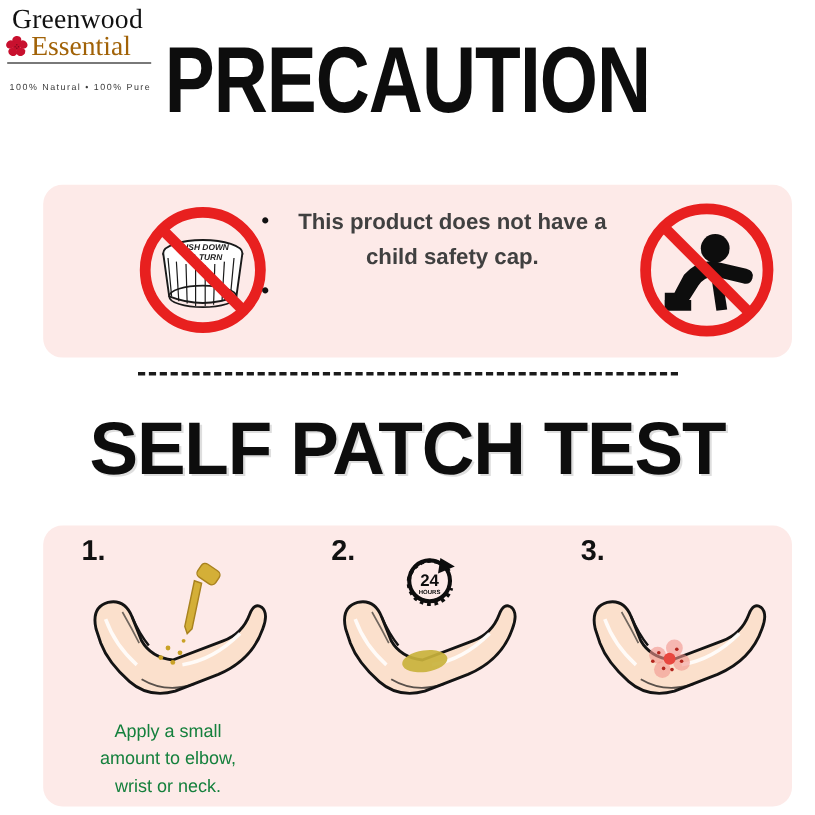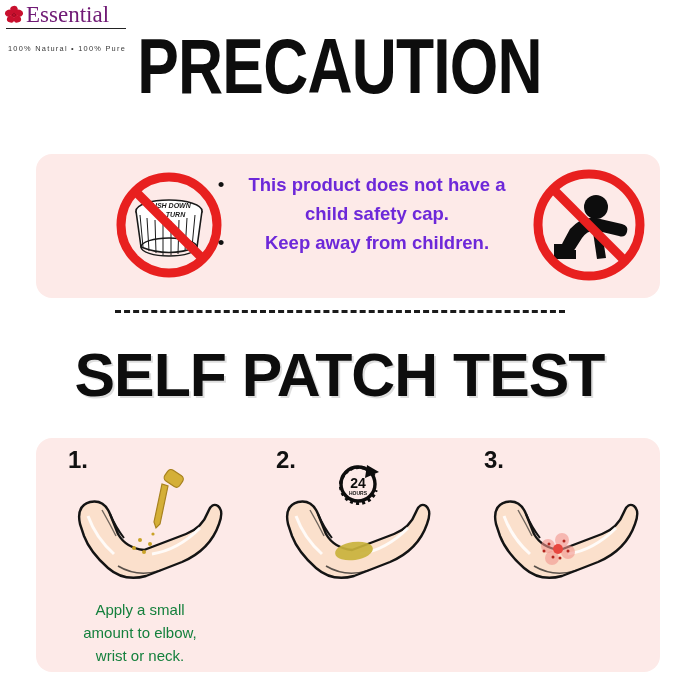--- a/index.html
+++ b/index.html
@@ -17,21 +17,21 @@
     font-family:"Liberation Serif", serif;
     font-size:23px;line-height:24px;color:#111;
     letter-spacing:.2px;padding-left:8px;
   }
   #logo .lg-row2{
     display:flex;align-items:center;gap:2px;
     padding-left:2px;margin-top:-2px;
   }
   #logo .lg-word2{
     font-family:"Liberation Serif", serif;
-    font-size:23px;line-height:25px;color:#701a75;
+    font-size:23px;line-height:25px;color:#a16207;
   }
   #logo .lg-rule{
     border-bottom:1.3px solid #222;width:120px;margin:1px 0 0 4px;
   }
   #logo .lg-tag{
     font-size:7.4px;letter-spacing:1.25px;color:#3a3a3a;
     padding-left:6px;margin-top:15px;white-space:nowrap;
   }
   .flower{width:20px;height:19px;flex:0 0 auto;}
 
@@ -61,21 +61,21 @@
   #precaution-text{
     position:absolute;left:176px;top:16px;width:330px;
   }
   .bullet-row{display:flex;align-items:flex-start;}
   .bullet-dot{
     width:18px;flex:0 0 18px;text-align:center;
     font-size:19px;line-height:29px;color:#111;
   }
   .bullet-copy{
     flex:1;text-align:center;
-    font-size:18.5px;line-height:29px;font-weight:bold;color:#6d28d9;
+    font-size:18.5px;line-height:29px;font-weight:bold;color:#404040;
   }
   .no-dot{visibility:hidden;}
 
   .no-sign{position:absolute;}
 
   
   #divider{
     position:absolute;left:115px;top:310px;width:450px;height:3px;
     border-top:3px dashed #1a1a1a;
   }
@@ -98,20 +98,21 @@
   }
   .step-caption{
     position:absolute;left:6px;right:6px;top:160px;
     text-align:center;font-size:15px;line-height:23px;color:#15803d;
   }
 </style>
 </head>
 <body>
 
 <div id="logo">
+  <div class="lg-row1">Greenwood</div>
   <div class="lg-row2">
     <svg class="flower" viewBox="0 0 40 40">
       <g fill="#c8102e">
         <ellipse cx="20" cy="9" rx="8" ry="7" transform="rotate(-12 20 9)"></ellipse>
         <ellipse cx="31" cy="17" rx="8" ry="7" transform="rotate(30 31 17)"></ellipse>
         <ellipse cx="27" cy="30" rx="8" ry="7" transform="rotate(-20 27 30)"></ellipse>
         <ellipse cx="13" cy="30" rx="8" ry="7" transform="rotate(20 13 30)"></ellipse>
         <ellipse cx="9" cy="17" rx="8" ry="7" transform="rotate(-30 9 17)"></ellipse>
         <circle cx="20" cy="20" r="7"></circle>
       </g>
@@ -159,23 +160,20 @@
     <div class="bullet-row">
       <div class="bullet-dot">•</div>
       <div class="bullet-copy">
         <div>This product does not have a</div>
         <div>child safety cap.</div>
       </div>
       <div class="bullet-dot no-dot">•</div>
     </div>
     <div class="bullet-row">
       <div class="bullet-dot">•</div>
-      <div class="bullet-copy">
-        <div>Keep away from children.</div>
-      </div>
       <div class="bullet-dot no-dot">•</div>
     </div>
   </div>
 
   <svg class="no-sign" style="left:494px;top:12px;" width="118" height="118" viewBox="0 0 118 118">
     <g fill="#0d0d0d">
       <circle cx="66" cy="41" r="12"></circle>
       <path d="M40 63 Q52 50 66 52 L92 58 Q99 60 97 66 Q95 72 89 70 L68 65 Q58 63 52 72 L45 83 Q41 89 35 86 Q29 82 33 76 Z"></path>
       <path d="M34 78 L34 90 L24 90 L24 78 Z"></path>
       <path d="M24 84 L46 84 L46 93 L24 93 Z"></path>

